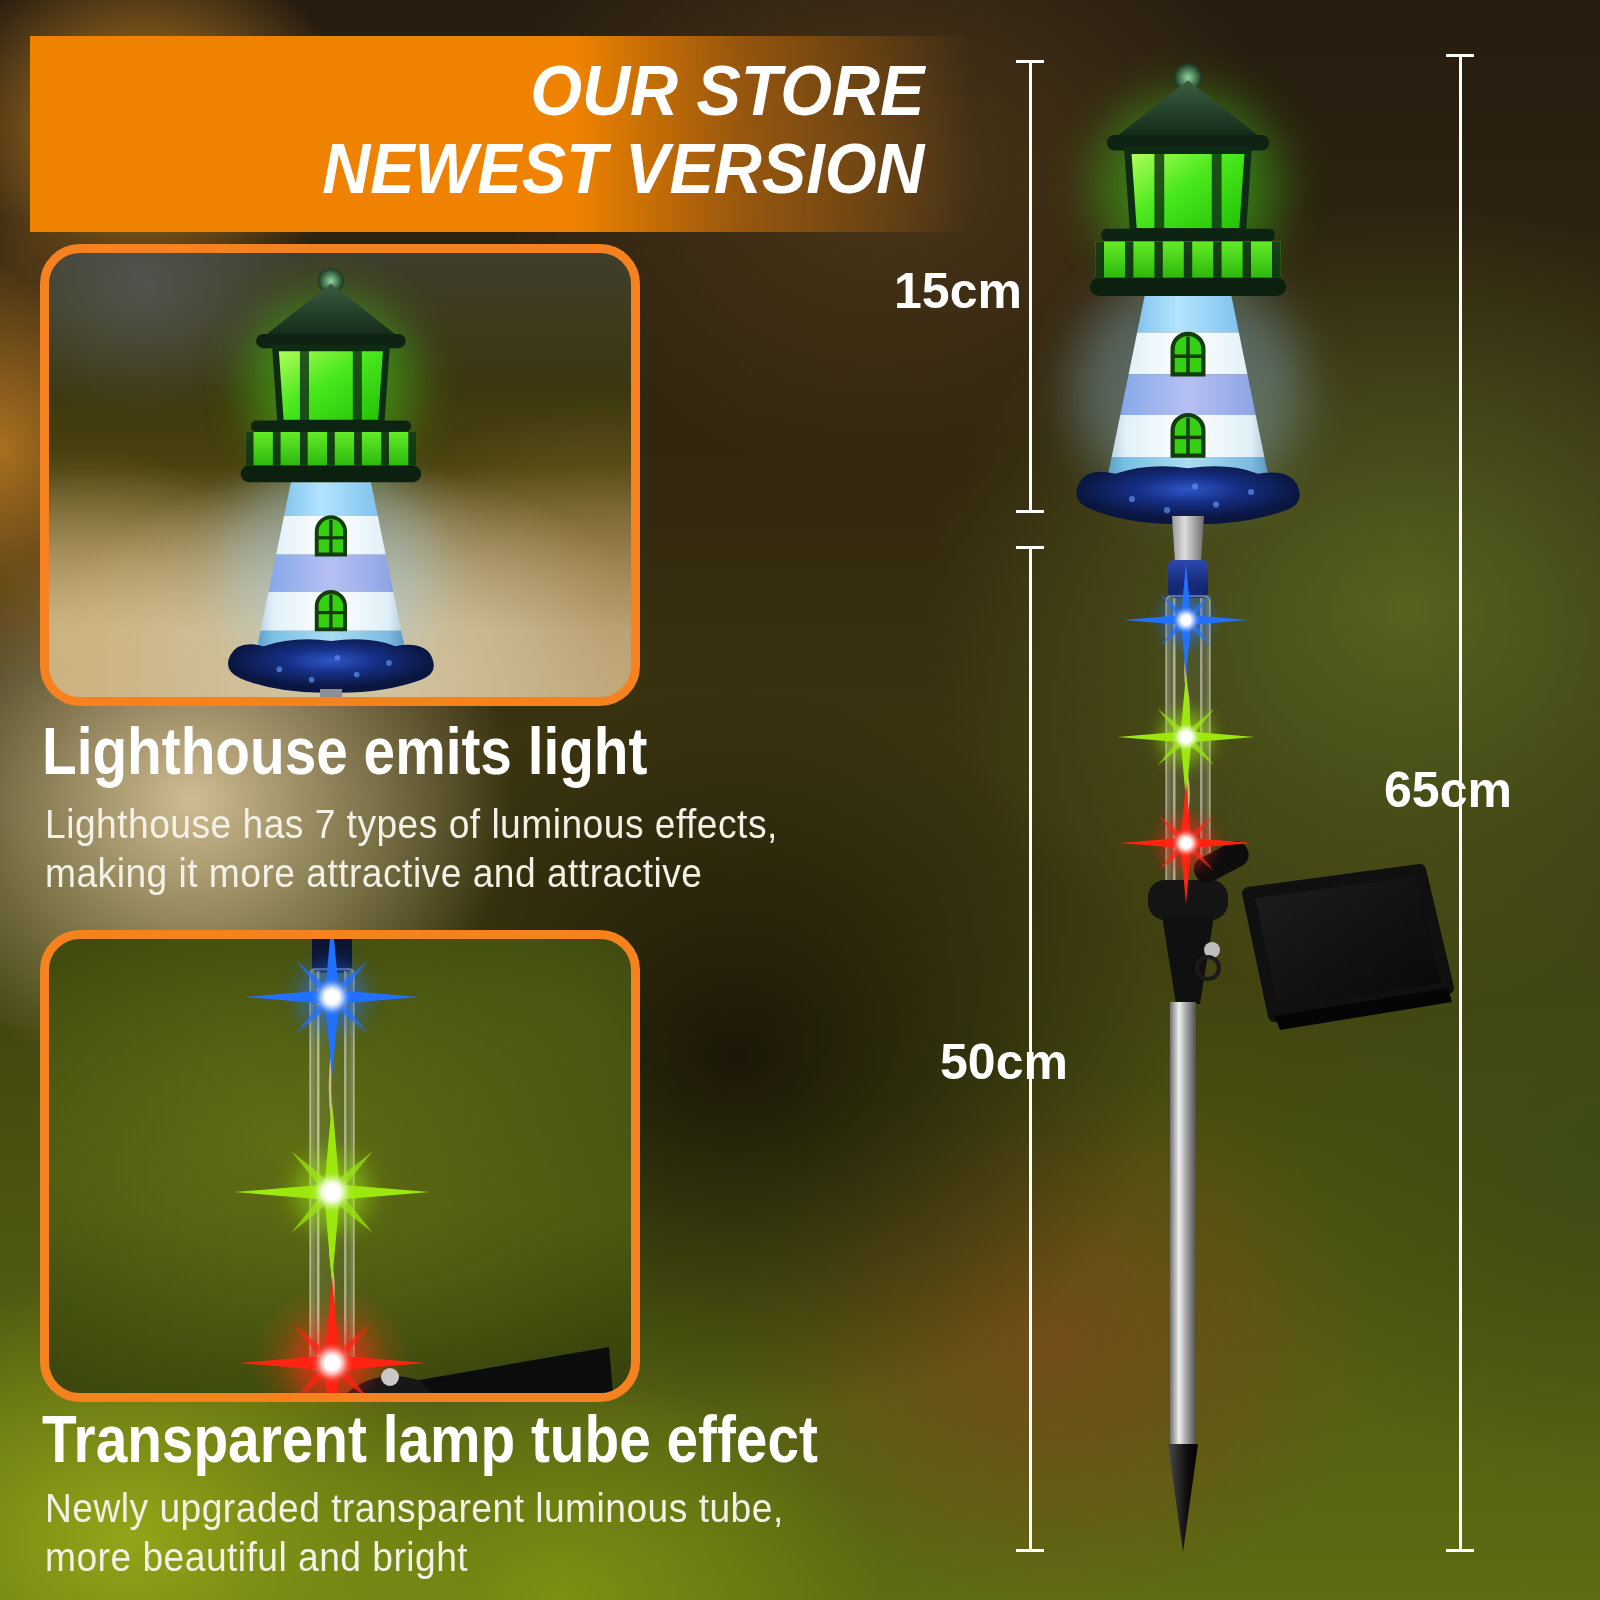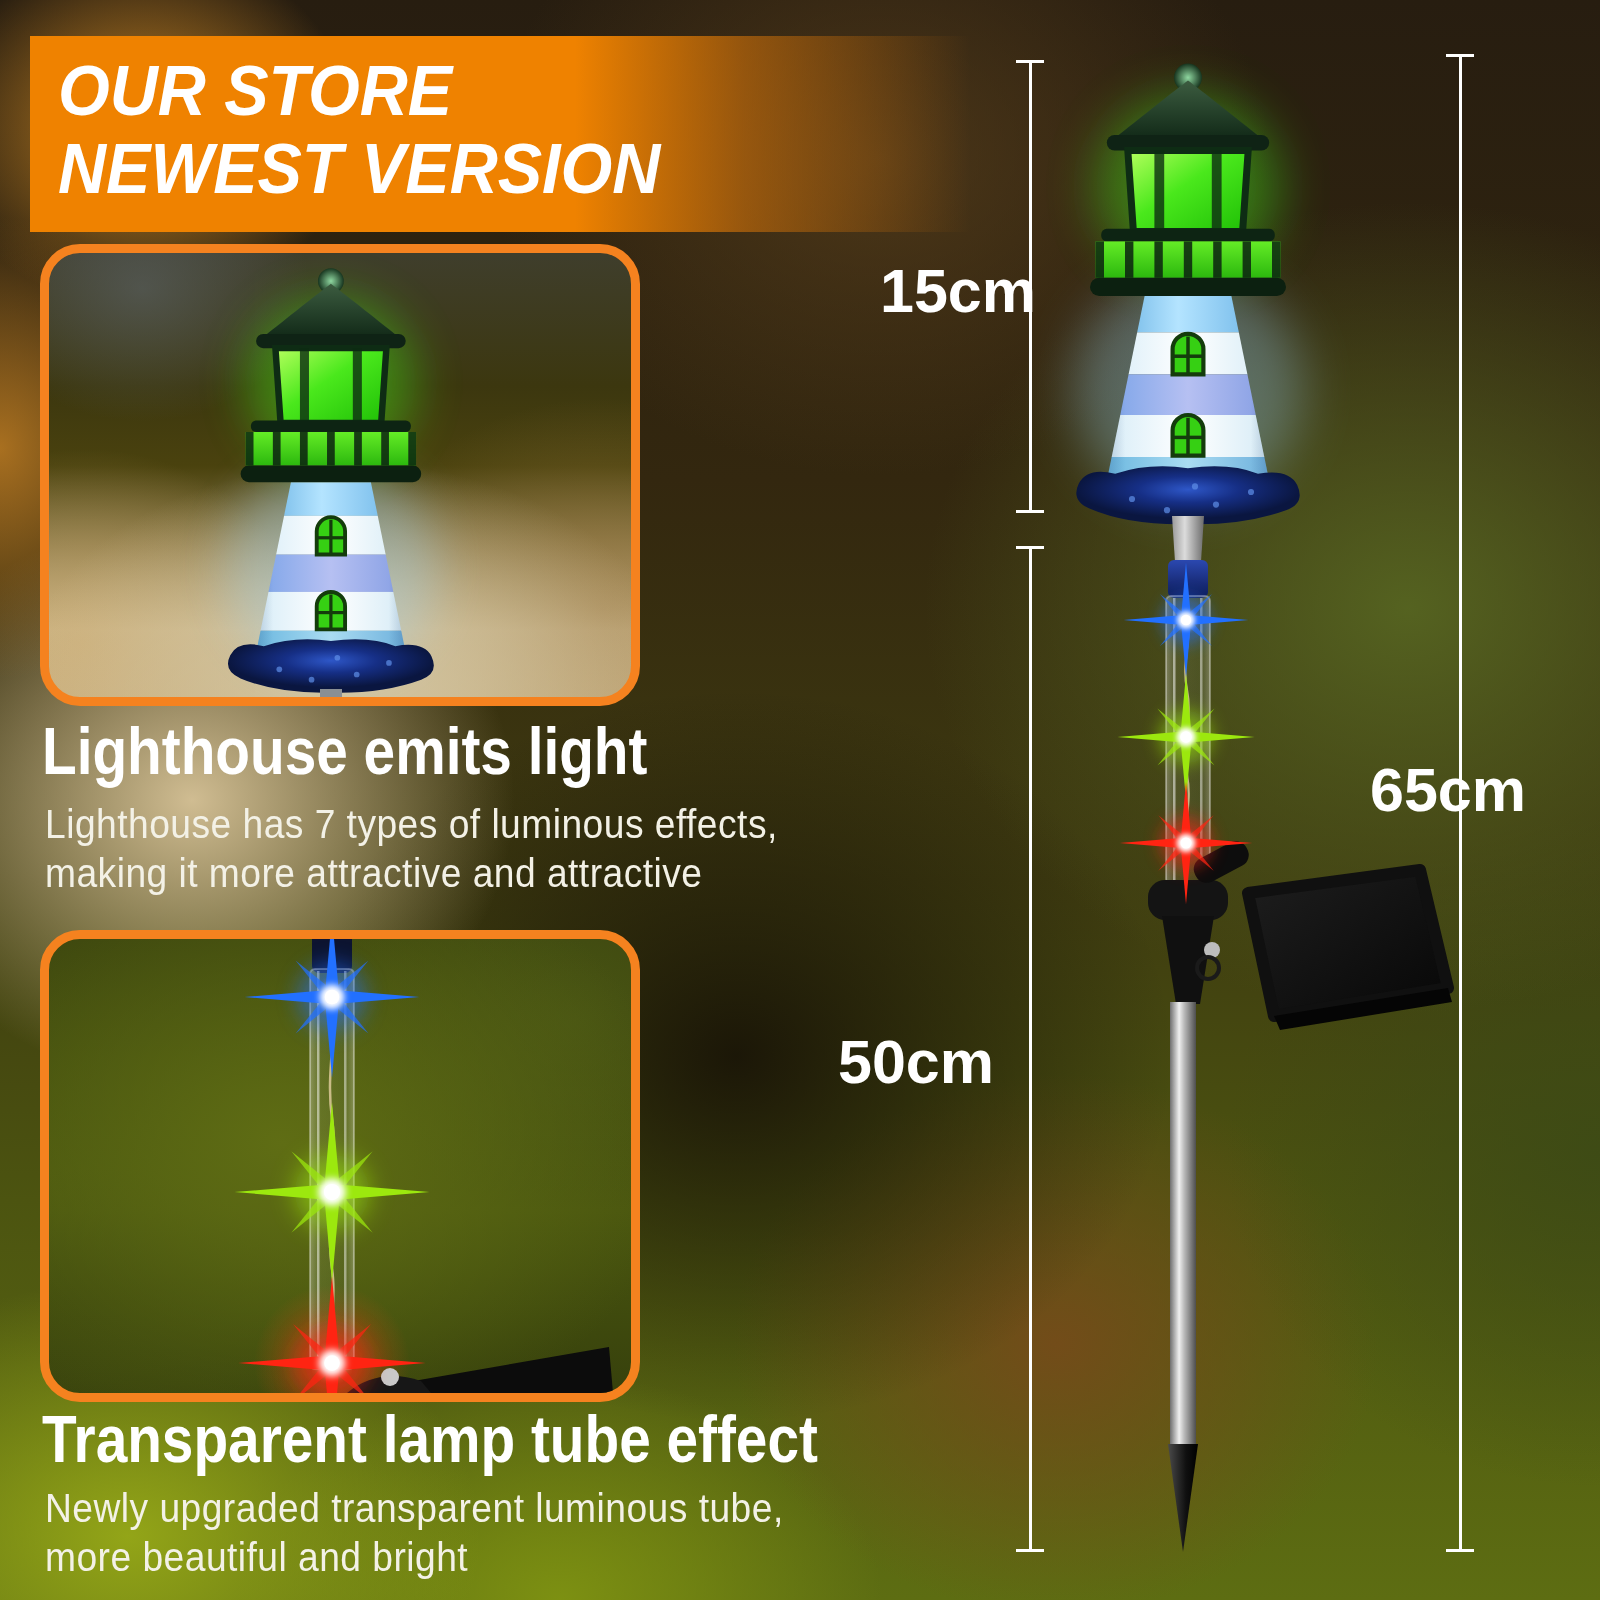--- a/index.html
+++ b/index.html
@@ -12,21 +12,21 @@
       radial-gradient(520px 420px at 55% 10%, rgba(90,64,28,.70), transparent 75%),
       radial-gradient(620px 520px at 88% 38%, rgba(88,104,34,.90), transparent 78%),
       radial-gradient(480px 430px at 100% 72%, rgba(60,74,22,.85), transparent 78%),
       radial-gradient(560px 470px at 46% 66%, rgba(20,14,6,.85), transparent 78%),
       radial-gradient(430px 360px at 66% 84%, rgba(118,74,26,.90), transparent 75%),
       radial-gradient(470px 340px at 8% 96%, rgba(150,168,24,.95), transparent 75%),
       radial-gradient(430px 300px at 35% 100%, rgba(128,148,18,.90), transparent 75%),
       linear-gradient(180deg,#271d10 0%,#33270f 30%,#3e3b10 55%,#4c5410 75%,#5d6d12 100%);}
   .banner{position:absolute;left:30px;top:36px;width:940px;height:196px;
     background:linear-gradient(90deg,#ef8200 0%,#ef8200 58%,rgba(222,120,8,.55) 76%,rgba(150,80,10,0) 100%);
-    color:#fff;font-weight:bold;font-style:italic;padding-left:28px;box-sizing:border-box;}
+    color:#fff;font-weight:bold;font-style:italic;padding-left:28px;box-sizing:border-box;text-align:right;}
   .banner .ln{font-size:70px;line-height:78px;transform:scaleX(.95);transform-origin:left;white-space:nowrap;}
   .banner .ln1{margin-top:16px;}
   .frame{position:absolute;left:40px;width:582px;border:9px solid #f5821f;border-radius:40px;
     overflow:hidden;box-sizing:content-box;}
   #frame1{top:244px;height:444px;
     background:
       radial-gradient(240px 190px at 16% 8%, rgba(96,104,110,.55), transparent 70%),
       radial-gradient(430px 300px at 52% 100%, #d2c4a0, rgba(210,196,160,0) 78%),
       radial-gradient(300px 260px at 6% 88%, rgba(205,170,110,.65), transparent 75%),
       radial-gradient(330px 280px at 95% 80%, rgba(160,122,66,.55), transparent 75%),
@@ -38,21 +38,21 @@
       radial-gradient(300px 240px at 8% 90%, rgba(60,70,14,.9), transparent 75%),
       linear-gradient(180deg,#3a430e,#4a560f 60%,#37410c 100%);}
   .frame svg{position:absolute;left:0;top:0;}
   .ftitle{position:absolute;left:42px;color:#ffffff;font-weight:bold;font-size:66px;line-height:70px;
     transform:scaleX(.86);transform-origin:left;white-space:nowrap;}
   .fdesc{position:absolute;left:45px;color:#f3f1e6;font-size:40px;line-height:49px;letter-spacing:.5px;
     transform:scaleX(.93);transform-origin:left;white-space:nowrap;}
   .dim-line{position:absolute;width:3px;background:#ffffff;}
   .dim-cap{position:absolute;width:28px;height:3px;background:#ffffff;}
   .dim-label{position:absolute;transform:translate(-50%,-50%);color:#ffffff;font-weight:bold;
-    font-size:61px;white-space:nowrap;}
+    font-size:50px;white-space:nowrap;}
   #rightArt{position:absolute;left:980px;top:40px;}
 </style>
 </head>
 <body>
 
 <div id="stage">
 
   <svg width="0" height="0" style="position:absolute" aria-hidden="true">
     <defs>
       <filter id="bl3" x="-300%" y="-300%" width="700%" height="700%">
@@ -273,20 +273,20 @@
   </svg>
 
   <div class="dim-line" style="left:1029px;top:60px;height:453px"></div>
   <div class="dim-cap" style="left:1016px;top:60px"></div>
   <div class="dim-cap" style="left:1016px;top:510px"></div>
   <div class="dim-label" style="left:958px;top:291px">15cm</div>
 
   <div class="dim-line" style="left:1029px;top:546px;height:1006px"></div>
   <div class="dim-cap" style="left:1016px;top:546px"></div>
   <div class="dim-cap" style="left:1016px;top:1549px"></div>
-  <div class="dim-label" style="left:916px;top:1062px">50cm</div>
+  <div class="dim-label" style="left:1004px;top:1062px">50cm</div>
 
   <div class="dim-line" style="left:1459px;top:54px;height:1498px"></div>
   <div class="dim-cap" style="left:1446px;top:54px"></div>
   <div class="dim-cap" style="left:1446px;top:1549px"></div>
   <div class="dim-label" style="left:1448px;top:790px">65cm</div>
 
 </div>
 
 </body></html>

